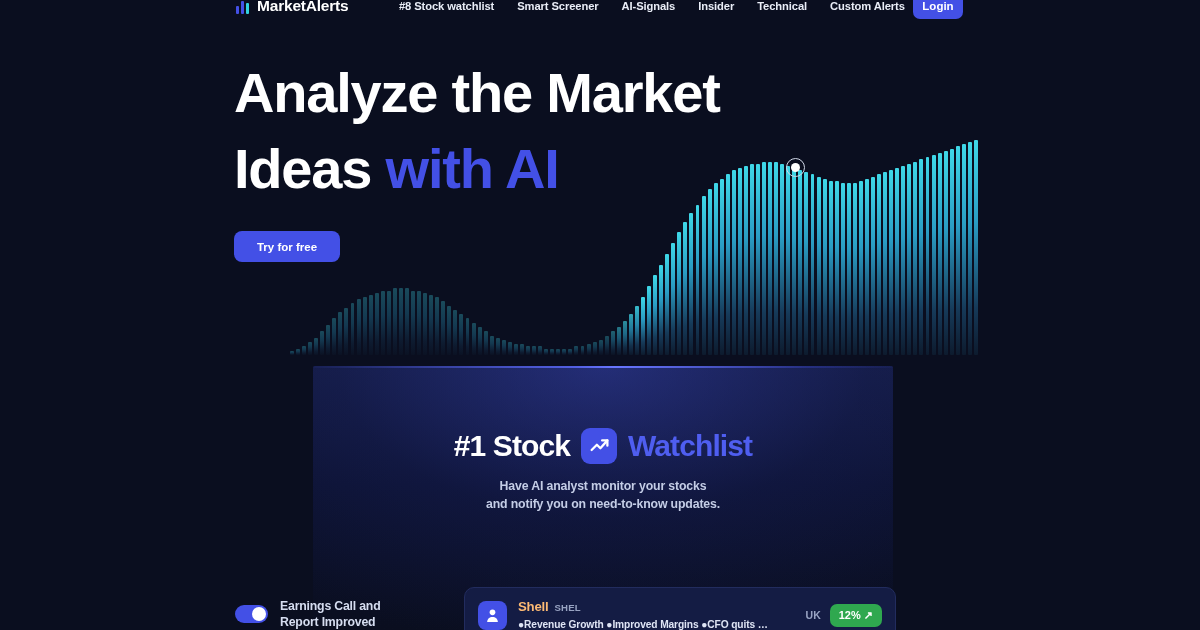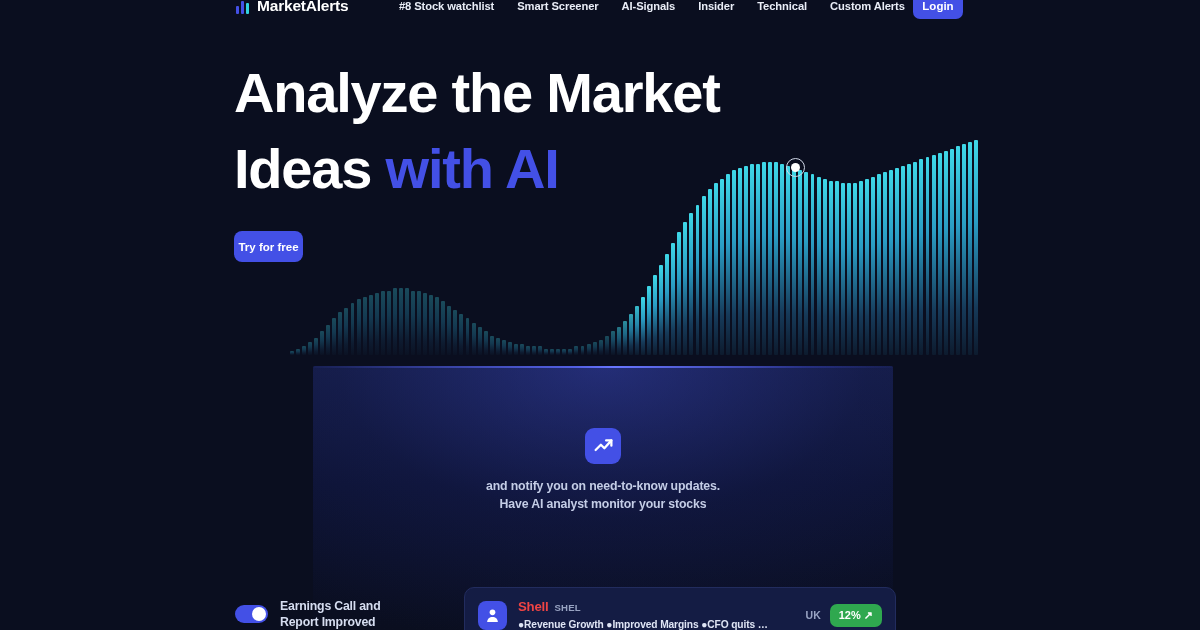--- a/index.html
+++ b/index.html
@@ -38,21 +38,21 @@
 
   
   .hero-title {
     position:absolute; left:234px; top:74px;
     font-size:56px; line-height:38px; font-weight:800;
     color:#ffffff; letter-spacing:-1.2px;
   }
   .hero-title .accent { color:#4350e6; }
   .try-btn {
     position:absolute; left:234px; top:231px;
-    width:69px; height:31px;
+    width:106px; height:31px;
     background:#4350e6; border:none; border-radius:8px;
     color:#fff; font-size:11.5px; font-weight:700;
     font-family:"Liberation Sans", sans-serif; cursor:pointer;
   }
 
   
   .chart {
     position:absolute; left:290px; top:140px;
     width:690px; height:215px;
   }
@@ -121,21 +121,21 @@
     width:432px; height:56px;
     background:#141c44; border:1px solid #222c5e; border-radius:10px;
     display:flex; align-items:center; padding:0 13px; gap:11px;
   }
   .stock-avatar {
     flex:0 0 auto; width:29px; height:29px; border-radius:8px; background:#4350e6;
     display:flex; align-items:center; justify-content:center;
   }
   .stock-info { flex:1 1 auto; min-width:0; }
   .stock-name-row { display:flex; align-items:baseline; gap:6px; }
-  .stock-name { color:#ef4444; font-size:13.2px; font-weight:700; letter-spacing:-0.2px; }
+  .stock-name { color:#fdba74; font-size:13.2px; font-weight:700; letter-spacing:-0.2px; }
   .stock-ticker { color:#98a3c2; font-size:9.6px; font-weight:600; letter-spacing:0.2px;text-align:center; }
   .stock-tags {
     color:#dfe5f5; font-size:10.2px; font-weight:700; margin-top:2px;
     white-space:nowrap; overflow:hidden; text-overflow:ellipsis; letter-spacing:-0.1px;
   }
   .stock-right { flex:0 0 auto; display:flex; align-items:center; gap:9px; }
   .stock-region { color:#9aa5c4; font-size:10.5px; font-weight:700; }
   .stock-change {
     background:#2fa84f; color:#ffffff; font-size:11px; font-weight:700;
     border-radius:7px; padding:5px 9px; display:flex; align-items:center; gap:3px;
@@ -288,31 +288,33 @@
       <div class="bar" style="height: 210.7px; left: 671.842px; width: 3.95263px; opacity: 1;"></div>
       <div class="bar" style="height: 212.85px; left: 677.895px; width: 3.95263px; opacity: 1;"></div>
       <div class="bar" style="height: 215px; left: 683.947px; width: 3.95263px; opacity: 1;"></div>
       <div class="chart-marker" style="left: 495.895px; bottom: 177.55px;"></div>
     </div>
 
   <div class="panel">
     <div class="panel-glow"></div>
 
     <div class="wl-title">
+      <span class="t1">#1 Stock</span>
       <span class="wl-badge-icon">
         <svg width="21" height="21" viewBox="0 0 24 24" fill="none" stroke="#ffffff" stroke-width="2.6" stroke-linecap="round" stroke-linejoin="round">
           <polyline points="3,16 9,10 13,14 21,5"></polyline>
           <polyline points="15,5 21,5 21,11"></polyline>
         </svg>
       </span>
+      <span class="t2">Watchlist</span>
     </div>
 
     <div class="wl-sub">
+      <div>Have AI analyst monitor your stocks</div>
       <div>and notify you on need-to-know updates.</div>
-      <div>Have AI analyst monitor your stocks</div>
     </div>
 
     <div class="toggle-row">
       <div class="toggle">
         <span class="knob"></span>
       </div>
       <div class="toggle-label">
         <div>Earnings Call and</div>
         <div>Report Improved</div>
       </div>

